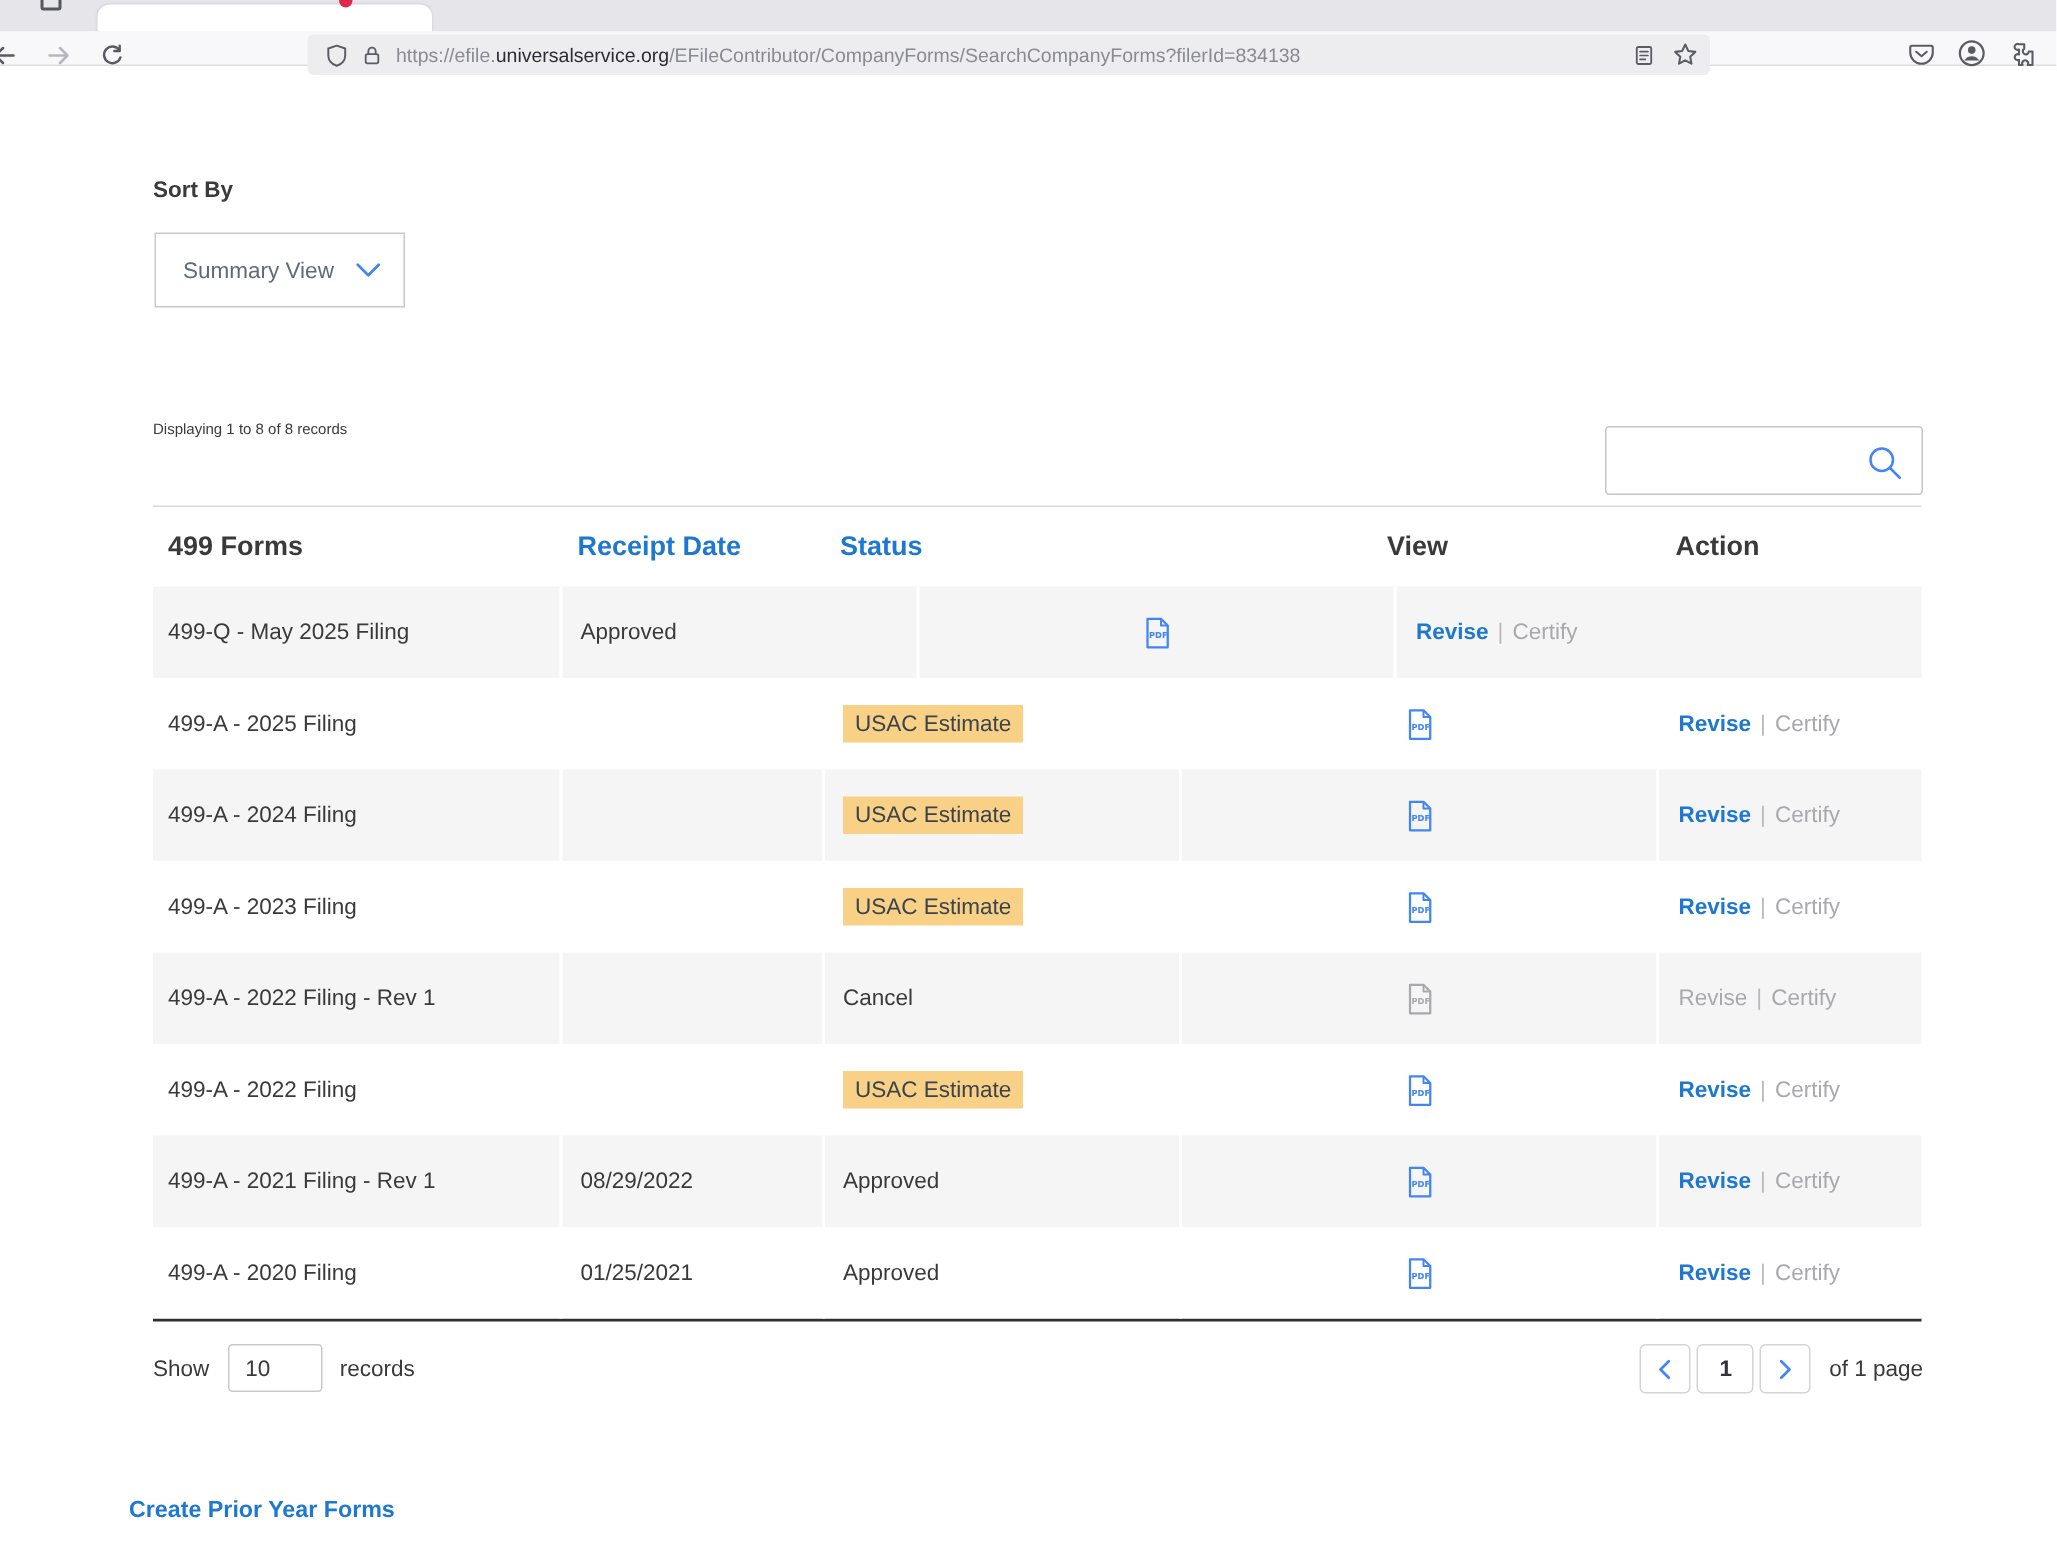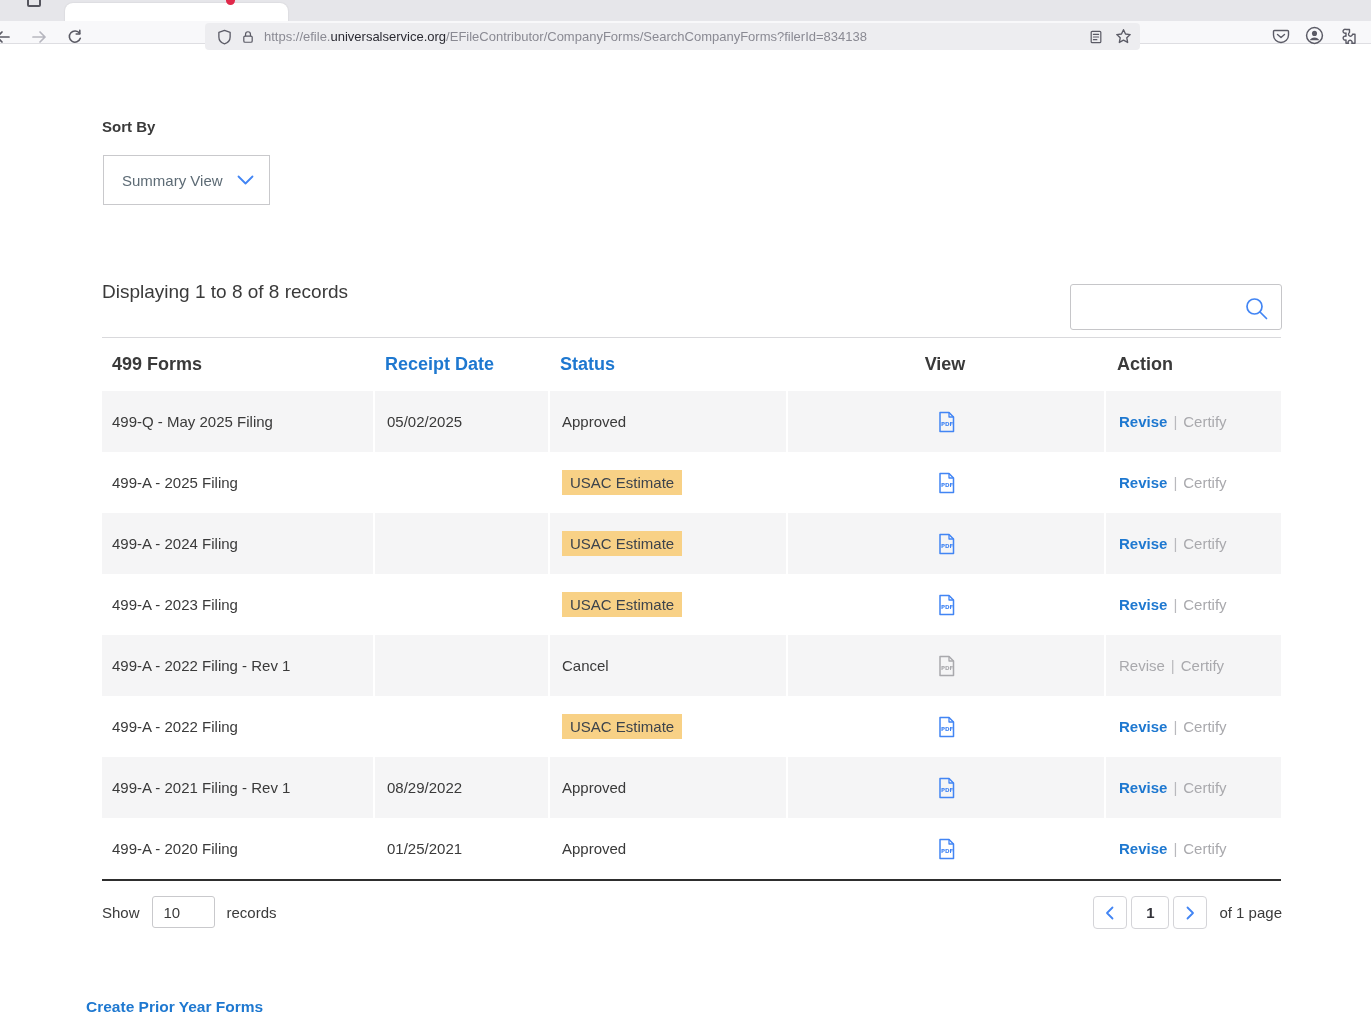--- a/index.html
+++ b/index.html
@@ -27,21 +27,21 @@
   .chrome-right { position:absolute; top:5px; right:0; display:flex; align-items:center; gap:15px; color:#5b5b66; padding-right:14px; }
 
   
   .page { position:absolute; left:0; top:70px; width:1083px; height:981px; background:#ffffff; }
 
   .sort-label { position:absolute; left:102px; top:48px; font-size:15px; font-weight:700; color:#3a3a3a; }
   .sort-select { position:absolute; left:103px; top:85px; width:167px; height:50px; border:1px solid #c9c9cc; border-radius:0; background:#fff;
     display:flex; align-items:center; justify-content:space-between; padding:0 15px 0 18px; cursor:pointer; }
   .sort-select .value { font-size:15px; color:#5d6b75; }
 
-  .records-line { position:absolute; left:102px; top:211px; font-size:19px; color:#3a3a3a; }
+  .records-line { position:absolute; left:102px; top:211px; font-size:10px; color:#3a3a3a; }
   .search-box { position:absolute; left:1070px; top:214px; width:212px; height:46px; border:1px solid #c6c6c9; border-radius:3px; background:#fff; }
   .search-box input { position:absolute; left:8px; top:4px; width:160px; height:36px; border:none; outline:none; font-size:15px; background:transparent; font-family:inherit; }
   .search-box .icon { position:absolute; right:12px; top:11px; }
 
   
   .table { position:absolute; left:102px; top:267px; width:1179px; }
   .thead { display:flex; height:54px; align-items:center; border-top:1px solid #d9d9dc; background:#fff; font-size:18px; font-weight:700; }
   .row { display:flex; height:61px; align-items:center; font-size:15px; }
   .row-shaded { background:#f5f5f6; }
   .row-white { background:#ffffff; }
@@ -182,21 +182,20 @@
     <div class="thead">
       <div class="col-name">499 Forms</div>
       <div class="col-receipt">Receipt Date</div>
       <div class="col-status">Status</div>
       <div class="col-view">View</div>
       <div class="col-action">Action</div>
     </div>
     <div>
         <div class="row row-shaded">
       <div class="col-name">499-Q - May 2025 Filing</div>
-      <div class="col-receipt">05/02/2025</div>
       <div class="col-status">
             <span>Approved</span>
           </div>
       <div class="col-view">
         <span class="pdf-icon">
           <svg width="19" height="22" viewBox="0 0 19 22">
                 <path d="M3 1.5 h9 l4.5 4.5 v14.5 h-13.5 Z" fill="none" stroke="currentColor" stroke-width="1.5" stroke-linejoin="round"></path>
                 <path d="M12 1.5 v4.5 h4.5" fill="none" stroke="currentColor" stroke-width="1.3" stroke-linejoin="round"></path>
                 <text x="4" y="14.5" font-size="5.5" font-weight="bold" font-family="'DejaVu Sans',sans-serif" fill="currentColor">PDF</text>
               </svg>

